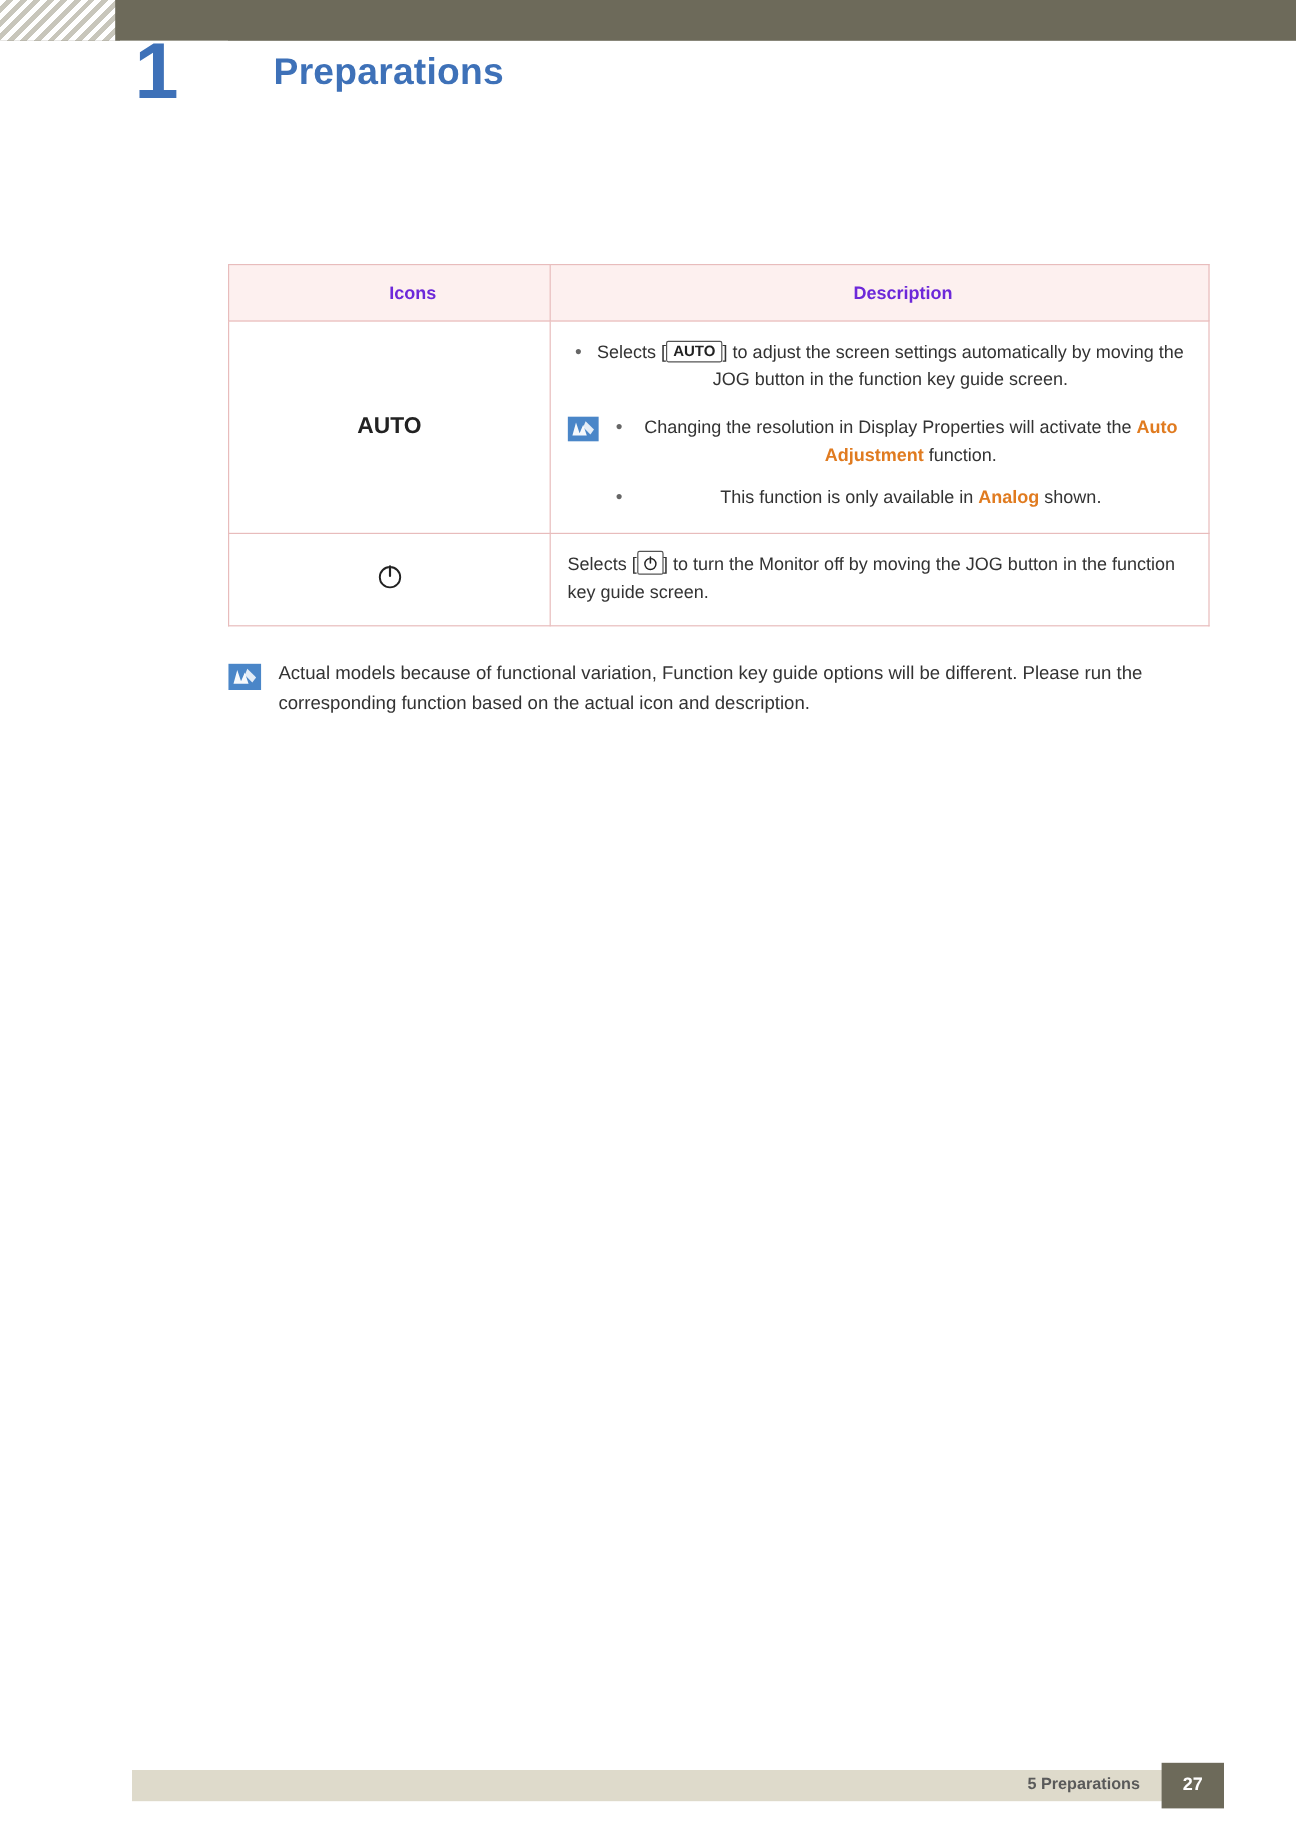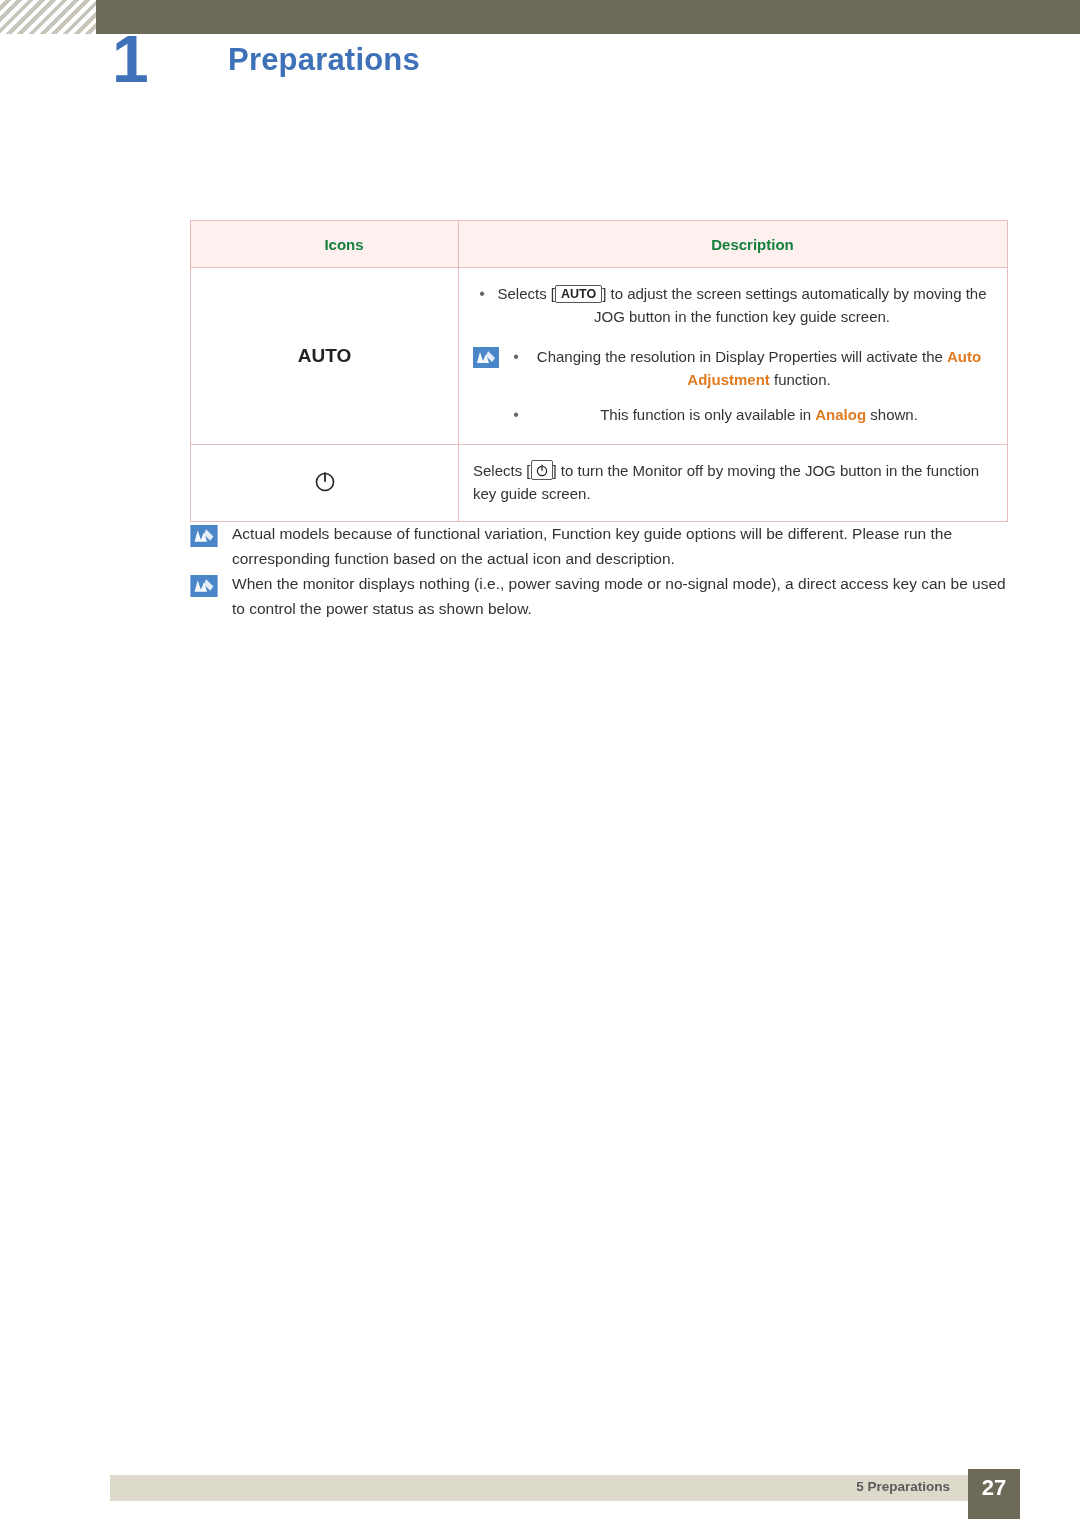--- a/index.html
+++ b/index.html
@@ -76,21 +76,21 @@
     width: 817px;
     table-layout: fixed;
   }
   table.doc-table th,
   table.doc-table td {
     border: 1px solid #e8bcbc;
     vertical-align: middle;
   }
   table.doc-table thead th {
     background: #fdf0ef;
-    color: #15803d;
+    color: #6d28d9;
     font-size: 15px;
     font-weight: bold;
     height: 44px;
     text-align: center;
     padding-left: 40px;
   }
   .col-icons { width: 268px; }
   .col-desc  { width: 549px; }
 
   td.icon-cell {
@@ -167,20 +167,21 @@
     top: 2px;
     left: 3px;
   }
 
   .orange { color: #e07b20; font-weight: bold; }
 
   
   .page-note {
     display: flex;
     align-items: flex-start;
+    margin-top: 28px;
     font-size: 15.5px;
     color: #333333;
     line-height: 1.6;
   }
   .page-note .note-icon {
     flex: 0 0 30px;
     width: 30px;
     margin-right: 12px;
     margin-top: 3px;
   }
@@ -235,24 +236,24 @@
     top: 4px;
     font-size: 13.5px;
     font-weight: bold;
     color: #5a5a5a;
   }
   .footer-page {
     position: absolute;
     right: 60px;
     top: -6px;
     width: 52px;
-    height: 50px;
+    height: 38px;
     background: #6d6a5a;
     color: #ffffff;
-    font-size: 22px;
+    font-size: 15px;
     font-weight: bold;
     text-align: center;
     line-height: 38px;
   }
 </style>
 </head>
 <body>
 
 <div class="header-bar"></div>
 <div class="header-hatch"></div>
@@ -340,30 +341,20 @@
     <div class="note-icon">
       <svg width="28" height="22" viewBox="0 0 26 21">
         <rect x="0" y="0" width="26" height="21" fill="#4a86c8"></rect>
         <path d="M4 16 L7 5 L10 14 L13 7 L16 16 Z" fill="#ffffff" opacity="0.95"></path>
         <path d="M15 4 L22 11 L19 15 L13 9 Z" fill="#ffffff" opacity="0.85"></path>
       </svg>
     </div>
     <div>Actual models because of functional variation, Function key guide options will be different. Please run the corresponding function based on the actual icon and description.</div>
   </div>
 
-  <div class="page-note">
-    <div class="note-icon">
-      <svg width="28" height="22" viewBox="0 0 26 21">
-        <rect x="0" y="0" width="26" height="21" fill="#4a86c8"></rect>
-        <path d="M4 16 L7 5 L10 14 L13 7 L16 16 Z" fill="#ffffff" opacity="0.95"></path>
-        <path d="M15 4 L22 11 L19 15 L13 9 Z" fill="#ffffff" opacity="0.85"></path>
-      </svg>
-    </div>
-    <div>When the monitor displays nothing (i.e., power saving mode or no-signal mode), a direct access key can be used to control the power status as shown below.</div>
-  </div>
 
 
 </div>
 
 <div class="footer-bar">
   <div class="footer-strip"></div>
   <div class="footer-text">5 Preparations</div>
   <div class="footer-page">27</div>
 </div>
 

